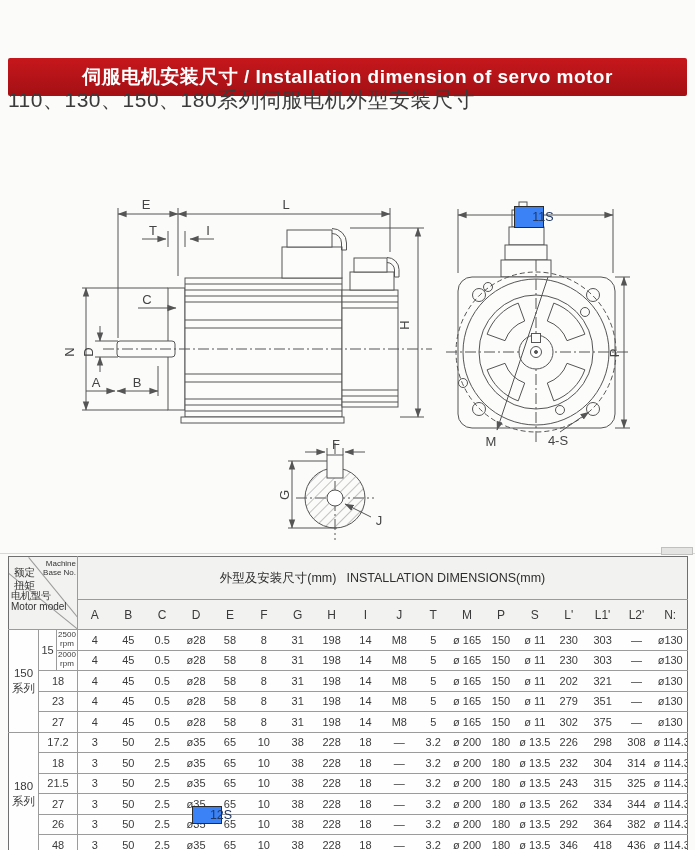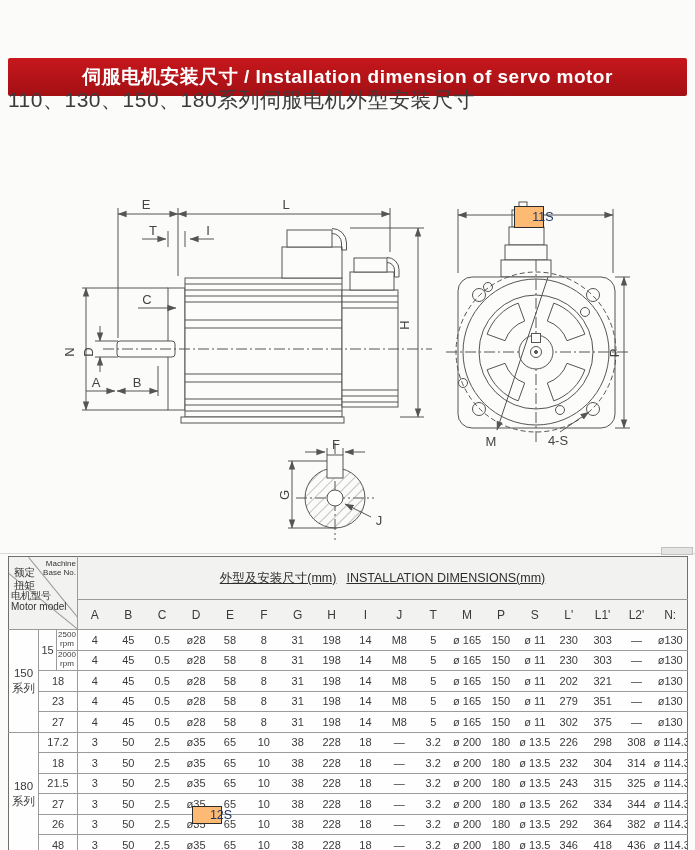--- a/index.html
+++ b/index.html
@@ -10,37 +10,37 @@
           background:linear-gradient(#c6171c,#a31014);border-radius:2px;
           display:flex;align-items:center;justify-content:center;margin-top:44px;}
   .banner span{color:#ffffff;font-size:19px;font-weight:bold;letter-spacing:.5px;}
   
   .h-zh{position:absolute;left:8px;top:86px;font-size:21px;color:#3b3b3b;letter-spacing:.5px;}
   .h-en{position:absolute;left:8px;top:119px;font-size:15px;color:#525252;}
   
   svg.drawing{position:absolute;left:0;top:0;pointer-events:none;}
   svg.drawing text{font-family:"Liberation Sans","DejaVu Sans",sans-serif;font-size:13px;fill:#444;}
   
-  .badge{position:absolute;background:#fdba74;border:1.5px solid #2b2b2b;color:#203864;
+  .badge{position:absolute;background:#3b82f6;border:1.5px solid #2b2b2b;color:#203864;
          font-size:12.5px;line-height:1;display:flex;align-items:center;justify-content:center;
          box-sizing:border-box;z-index:5;padding-left:28px;}
   
   .sep-line{position:absolute;left:0;top:553px;width:695px;height:1px;background:#d8d8d6;}
   .scroll-tab{position:absolute;left:661px;top:547px;width:32px;height:8px;background:#e4e4e2;
               border:1px solid #c0c0be;box-sizing:border-box;}
   
   .tbl-wrap{position:absolute;left:8px;top:556px;width:680px;}
   table{border-collapse:collapse;table-layout:fixed;width:680px;border:1px solid #6f6f6f;background:#fefefe;}
   td{padding:0;margin:0;text-align:center;vertical-align:middle;font-size:11px;color:#3a3a3a;
      border-bottom:1px solid #9b9b9b;overflow:hidden;white-space:nowrap;}
   tr.hdr1 td{height:42px;background:#f2f2f0;}
   tr.hdr2 td{height:29px;background:#f2f2f0;font-size:12px;}
   tbody td{height:19.5px;}
   td.corner{position:relative;border-right:1px solid #9b9b9b;background:#f2f2f0;}
-  td.spanhead{font-size:12.5px;color:#2e2e2e;text-decoration:underline;}
+  td.spanhead{font-size:12.5px;color:#2e2e2e;}
   td.spanhead .zh{margin-right:10px;}
   td.series{font-size:11.5px;line-height:1.25;}
   td.model{border-left:1px solid #9b9b9b;border-right:1px solid #9b9b9b;font-size:11px;}
   td.model.split{border-right:none;}
   td.rpm{border-left:1px solid #9b9b9b;border-right:1px solid #9b9b9b;font-size:8px;line-height:1.1;}
   .diag{position:absolute;height:1px;background:#9b9b9b;transform-origin:0 0;}
   .c-torque{position:absolute;left:5px;top:9px;width:26px;font-size:10.5px;line-height:1.25;
             text-align:left;white-space:normal;color:#333;}
   .c-machine{position:absolute;right:1px;top:2px;width:36px;font-size:8px;line-height:1.15;
              text-align:right;white-space:normal;color:#333;}

